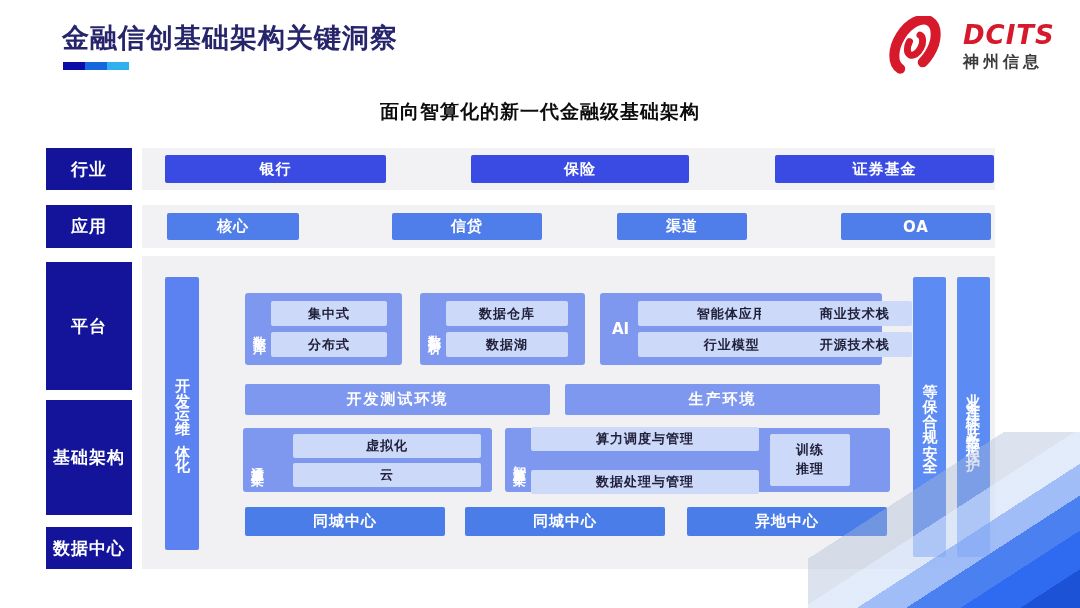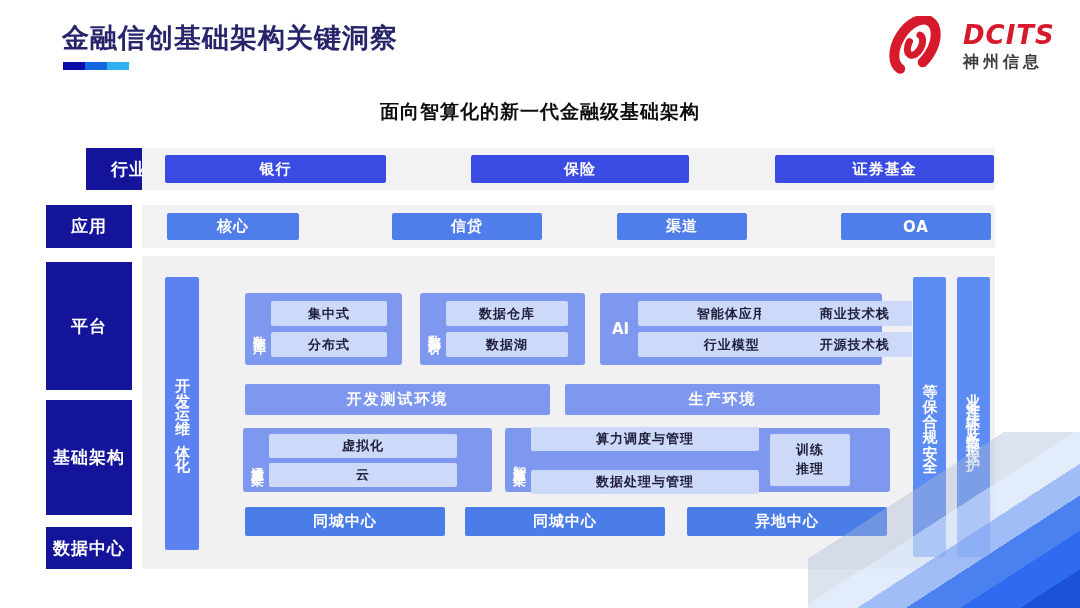--- a/index.html
+++ b/index.html
@@ -19,21 +19,21 @@
                 letter-spacing:1px; line-height:1; }
   .logo-company { font-size:16px; font-weight:bold; color:#3a3a3a; letter-spacing:4px; margin-top:4px; }
 
   .subtitle { position:absolute; left:0; top:99px; width:1080px; text-align:center;
               font-size:19px; font-weight:bold; color:#0d0d0d; letter-spacing:1px; }
 
   
   .layer-label { position:absolute; left:46px; width:86px; background:#14149b; color:#fff;
                  font-weight:bold; font-size:17px; display:flex; align-items:center;
                  justify-content:center; letter-spacing:1px; }
-  #lab-industry { top:148px; height:42px;margin-left:40px; }
+  #lab-industry { top:148px; height:42px; }
   #lab-app      { top:205px; height:43px; }
   #lab-platform { top:262px; height:128px; }
   #lab-infra    { top:400px; height:115px; }
   #lab-dc       { top:527px; height:42px; }
 
   
   .strip { position:absolute; left:142px; width:853px; background:#f2f2f4; }
   #strip-industry { top:148px; height:42px; }
   #strip-app      { top:205px; height:43px; }
   .pill { position:absolute; color:#fff; font-weight:bold; font-size:15px; display:flex;
@@ -71,21 +71,21 @@
   .ai-grid { display:grid; grid-template-columns:115px 115px; gap:6px 8px; }
   .ai-grid .box { width:115px; height:25px;padding-left:36px; }
 
   .env { position:absolute; top:128px; height:31px; background:#7e97ef; color:#fff;
          font-weight:bold; font-size:15px; display:flex; align-items:center; justify-content:center;
          border-radius:2px; letter-spacing:2px; }
   #env-dev  { left:103px; width:305px; }
   #env-prod { left:423px; width:315px; }
 
   #g-gc { left:101px; top:172px; width:249px; height:64px; }
-  #g-gc .col { gap:5px; } #g-gc .box { width:188px; height:24px; }
+  #g-gc .col { gap:5px;margin-left:24px; } #g-gc .box { width:188px; height:24px; }
   #g-ic { left:363px; top:172px; width:385px; height:64px; }
   #g-ic .col { gap:19px; } #g-ic .mid .box { width:228px; height:24px; }
   .box-wrap { width:80px; height:52px; margin-left:11px; }
   .box-wrap span { display:block; width:30px; margin:0 auto; word-break:break-all;
                    line-height:1.45; text-align:center; }
 
   .center-pill { position:absolute; top:251px; height:29px; background:#4a7de8; color:#fff;
                  font-weight:bold; font-size:15px; display:flex; align-items:center;
                  justify-content:center; border-radius:2px; letter-spacing:1px; }
   #c1 { left:103px; width:200px; } #c2 { left:323px; width:200px; } #c3 { left:545px; width:200px; }

